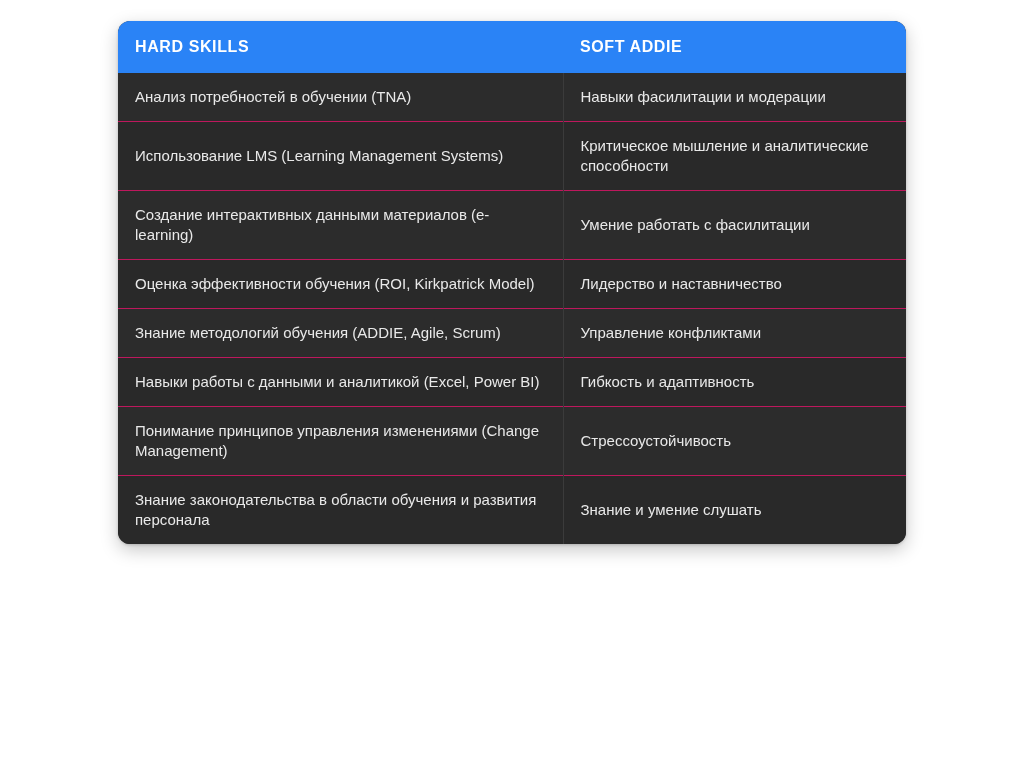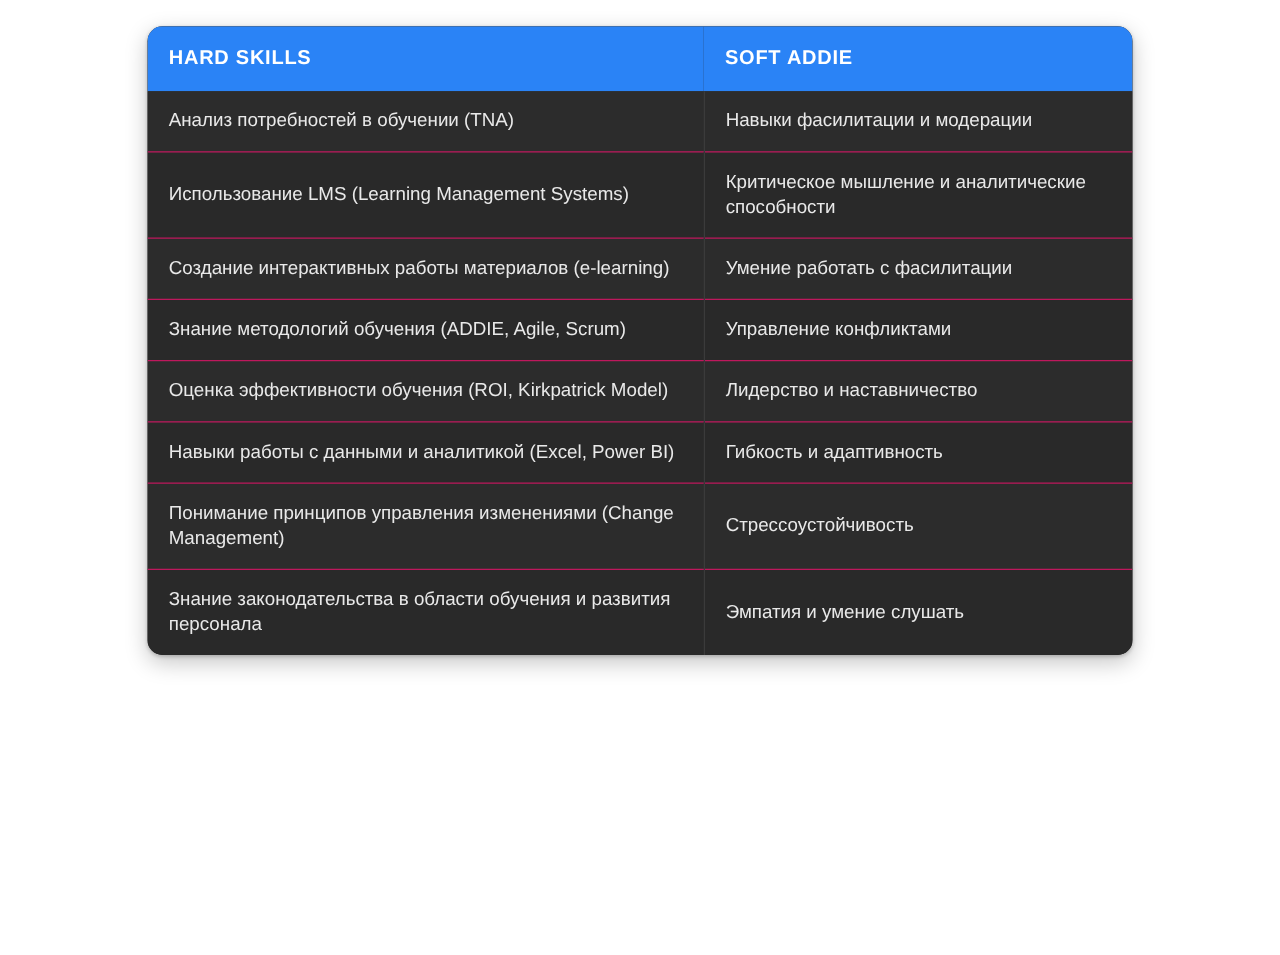--- a/index.html
+++ b/index.html
@@ -104,39 +104,39 @@
       <tbody id="table-body">
           <tr>
             <td class="cell-hard">Анализ потребностей в обучении (TNA)</td>
             <td class="cell-soft">Навыки фасилитации и модерации</td>
           </tr>
           <tr>
             <td class="cell-hard">Использование LMS (Learning Management Systems)</td>
             <td class="cell-soft">Критическое мышление и аналитические способности</td>
           </tr>
           <tr>
-            <td class="cell-hard">Создание интерактивных работы материалов (e-learning)</td>
+            <td class="cell-hard">Создание интерактивных данными материалов (e-learning)</td>
             <td class="cell-soft">Умение работать с фасилитации</td>
+          </tr>
+          <tr>
+            <td class="cell-hard">Оценка эффективности обучения (ROI, Kirkpatrick Model)</td>
+            <td class="cell-soft">Лидерство и наставничество</td>
           </tr>
           <tr>
             <td class="cell-hard">Знание методологий обучения (ADDIE, Agile, Scrum)</td>
             <td class="cell-soft">Управление конфликтами</td>
-          </tr>
-          <tr>
-            <td class="cell-hard">Оценка эффективности обучения (ROI, Kirkpatrick Model)</td>
-            <td class="cell-soft">Лидерство и наставничество</td>
           </tr>
           <tr>
             <td class="cell-hard">Навыки работы с данными и аналитикой (Excel, Power BI)</td>
             <td class="cell-soft">Гибкость и адаптивность</td>
           </tr>
           <tr>
             <td class="cell-hard">Понимание принципов управления изменениями (Change Management)</td>
             <td class="cell-soft">Стрессоустойчивость</td>
           </tr>
           <tr>
             <td class="cell-hard">Знание законодательства в области обучения и развития персонала</td>
-            <td class="cell-soft">Эмпатия и умение слушать</td>
+            <td class="cell-soft">Знание и умение слушать</td>
           </tr>
         </tbody>
     </table>
   </div>
 </div>
 
 </body></html>

